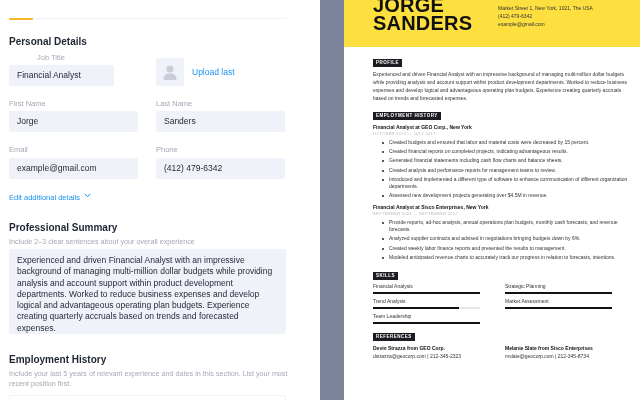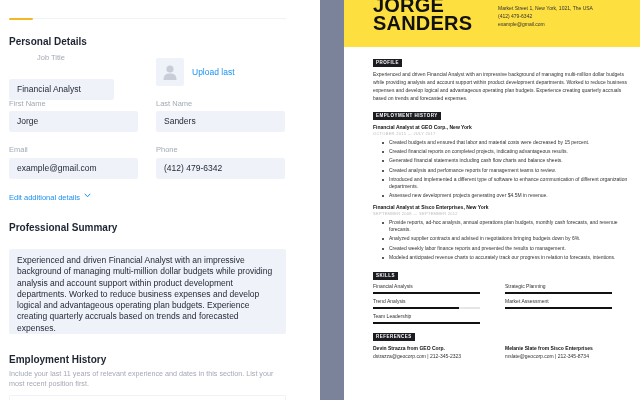--- a/index.html
+++ b/index.html
@@ -51,21 +51,21 @@
 <body>
 
 <div class="editor">
 
   <div class="progress-track"></div>
   <div class="progress-fill"></div>
 
   <div class="section-title" style="top:36px;">Personal Details</div>
 
   <div class="field-label" style="left:9px; top:53px;margin-left:28px;">Job Title</div>
-  <div class="field" style="left:9px; top:79px; width:105px;">Financial Analyst</div>
+  <div class="field" style="left:9px; top:65px; width:105px;">Financial Analyst</div>
 
   <div class="photo-box">
     <svg width="14" height="16" viewBox="0 0 14 16">
       <circle cx="7" cy="5" r="3.6" fill="#c8cdd8"></circle>
       <path d="M0.5 16 C0.5 10.5 3.5 9.5 7 9.5 C10.5 9.5 13.5 10.5 13.5 16 Z" fill="#c8cdd8"></path>
     </svg>
   </div>
   <div class="upload-link">Upload last</div>
 
   <div class="field-label" style="left:9px; top:99px;">First Name</div>
@@ -81,24 +81,25 @@
   <div class="field" style="left:156px; top:158px; width:129px;">(412) 479-6342</div>
 
   <div class="edit-more">
     <span>Edit additional details</span>
     <svg width="7" height="5" viewBox="0 0 7 5">
       <path d="M0.8 0.8 L3.5 3.8 L6.2 0.8" stroke="#1a91f0" stroke-width="1" fill="none"></path>
     </svg>
   </div>
 
   <div class="section-title" style="top:222px;">Professional Summary</div>
+  <div class="hint" style="top:237px;">Include 2–3 clear sentences about your overall experience</div>
   <div class="summary-box">Experienced and driven Financial Analyst with an impressive background of managing multi-million dollar budgets while providing analysis and account support within product development departments. Worked to reduce business expenses and develop logical and advantageous operating plan budgets. Experience creating quarterly accruals based on trends and forecasted expenses.</div>
 
   <div class="section-title" style="top:354px;">Employment History</div>
-  <div class="hint" style="top:369px; width:280px;">Include your last 11 years of relevant experience and dates in this section. List your most recent position first.</div>
+  <div class="hint" style="top:369px; width:280px;">Include your last 5 years of relevant experience and dates in this section. List your most recent position first.</div>
   <div class="emp-card"></div>
 </div>
 
 <div class="gutter"></div>
 
 <div class="resume">
   <div class="r-header">
     <div class="r-name">
       <div>JORGE</div>
       <div>SANDERS</div>

